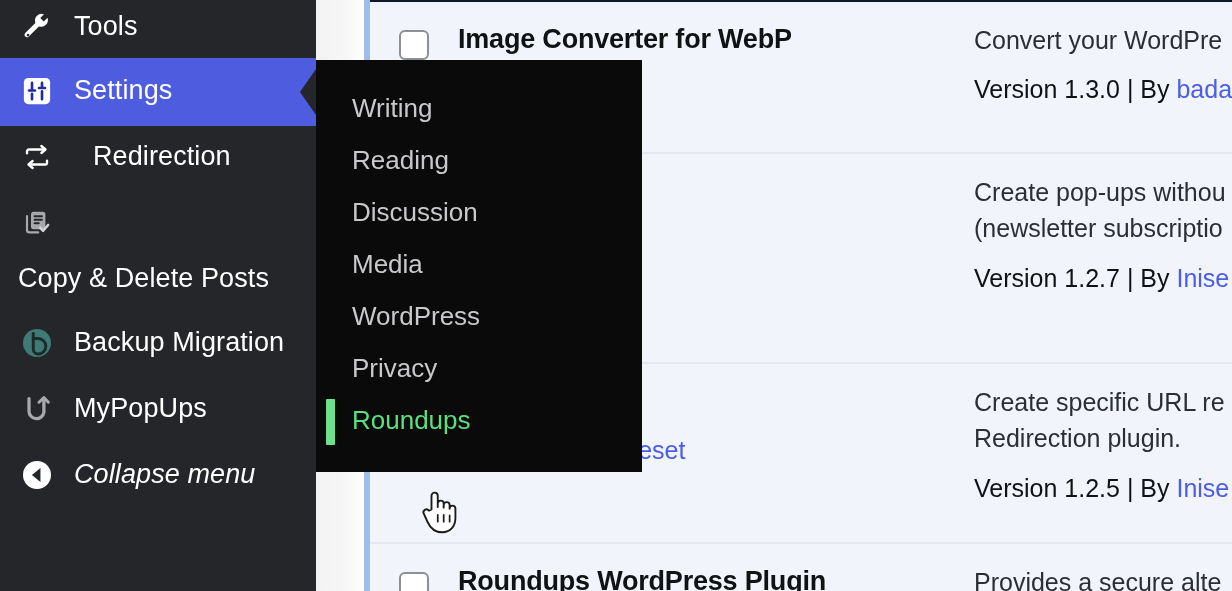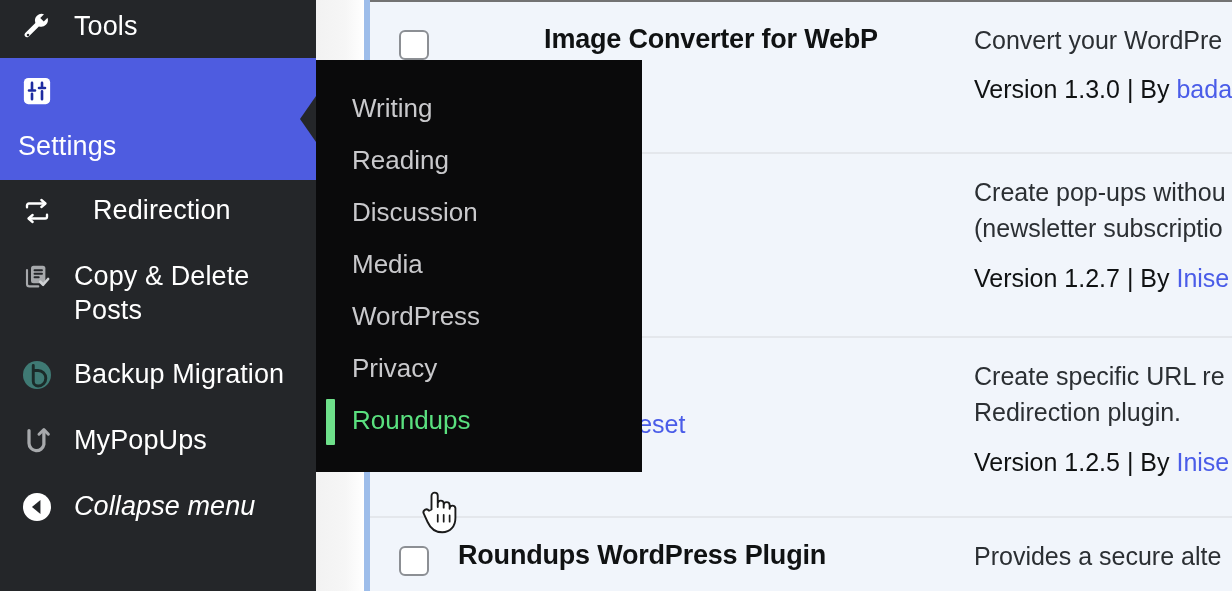--- a/index.html
+++ b/index.html
@@ -29,20 +29,21 @@
   }
   .menu-item {
     position: relative;
     display: flex;
     align-items: flex-start;
     gap: 18px;
     padding: 14px 16px 14px 18px;
     min-height: 36px;
     box-sizing: border-box;
     cursor: pointer;
+    text-align: right;
   }
   .menu-item .mi-icon {
     flex: 0 0 38px;
     width: 38px;
     height: 38px;
     display: flex;
     align-items: center;
     justify-content: center;
   }
   .menu-item .mi-label {
@@ -143,21 +144,21 @@
   }
   .plugin-row {
     position: relative;
     display: flex;
     align-items: flex-start;
     box-sizing: border-box;
     padding: 20px 0 20px 0;
     border-bottom: 2px solid #e4e7ec;
     background: #f1f5fb;
   }
-  .plugin-row.first { border-top: 2px solid #737373; text-align: center; }
+  .plugin-row.first { border-top: 2px solid #0f172a; }
   .cb-cell {
     flex: 0 0 88px;
     display: flex;
     justify-content: center;
     padding-top: 8px;
   }
   .plugin-cb {
     width: 30px; height: 30px;
     border: 2px solid #8c8f94;
     border-radius: 6px;
@@ -234,21 +235,21 @@
         <div class="name-cell">
           <div class="plugin-title">Image Converter for WebP</div>
           <div class="plugin-actions"></div>
         </div>
         <div class="desc-cell">
           <div class="plugin-desc">Convert your WordPre</div>
           <div class="plugin-meta"><span>Version 1.3.0 | By </span><a>bada</a></div>
         </div>
       </div>
 
-      <div class="plugin-row" style="height:184px;">
+      <div class="plugin-row" style="height:210px;">
         <div class="cb-cell">
           <span class="plugin-cb"></span>
         </div>
         <div class="name-cell">
           <div class="plugin-title"></div>
           <div class="plugin-actions" style="margin-top:44px;">
             <a>ate</a>
           </div>
         </div>
         <div class="desc-cell">
@@ -292,21 +293,21 @@
 
     <div class="menu-item" style="padding-top:8px;padding-bottom:12px;">
       <span class="mi-icon">
         <svg width="30" height="30" viewBox="0 0 24 24" fill="#ffffff">
           <path d="M20.4 4.6a5.4 5.4 0 0 1-6.9 6.9L5.2 19.8a2 2 0 0 1-2.8-2.8l8.3-8.3a5.4 5.4 0 0 1 6.9-6.9l-3 3 2.8 2.8 3-3zM4.2 17.6a1 1 0 1 0 1.4 1.4 1 1 0 0 0-1.4-1.4z"></path>
         </svg>
       </span>
       <span class="mi-label">Tools</span>
     </div>
 
-    <div class="menu-item current" style="padding-top:14px;padding-bottom:16px;flex-direction:column;">
+    <div class="menu-item current" style="padding-top:14px;padding-bottom:16px;">
       <span class="mi-icon">
         <svg width="30" height="30" viewBox="0 0 24 24">
           <rect x="1.5" y="1.5" width="21" height="21" rx="3.5" fill="#ffffff"></rect>
           <path d="M8 5.5v5.2M8 14.2v4.3M5.6 11.6h4.8M16 5.5v3.2M16 12.2v6.3M13.6 9.6h4.8" stroke="#1d2ba0" stroke-width="2.1" stroke-linecap="round"></path>
         </svg>
       </span>
       <span class="mi-label">Settings</span>
     </div>
 
     <div class="menu-item" style="padding-top:12px;padding-bottom:14px;gap:37px;">
@@ -314,21 +315,21 @@
         <svg width="30" height="30" viewBox="0 0 24 24" fill="none" stroke="#ffffff" stroke-width="1.9" stroke-linecap="round" stroke-linejoin="round">
           <path d="M4 9V7.5A1.5 1.5 0 0 1 5.5 6H18"></path>
           <path d="M15.5 3.2 18.8 6l-3.3 2.8"></path>
           <path d="M20 15v1.5a1.5 1.5 0 0 1-1.5 1.5H6"></path>
           <path d="M8.5 20.8 5.2 18l3.3-2.8"></path>
         </svg>
       </span>
       <span class="mi-label">Redirection</span>
     </div>
 
-    <div class="menu-item" style="padding-top:14px;padding-bottom:14px;">
+    <div class="menu-item" style="padding-top:14px;padding-bottom:14px;flex-direction:column;">
       <span class="mi-icon">
         <svg width="30" height="30" viewBox="0 0 24 24" fill="none" stroke="#a7a9ac" stroke-width="1.7" stroke-linecap="round" stroke-linejoin="round">
           <path d="M4 6.5v11a2 2 0 0 0 2 2h7"></path>
           <rect x="7.2" y="3" width="11.5" height="14" rx="2" fill="#a7a9ac" stroke="none"></rect>
           <path d="M10 6.6h6M10 9.4h6M10 12.2h3.4" stroke="#242629" stroke-width="1.5"></path>
           <path d="M14.6 15.8l2.3 2.4 4-4.6" stroke="#d0d2d5" stroke-width="2.1"></path>
         </svg>
       </span>
       <span class="mi-label">Copy &amp; Delete Posts</span>
     </div>

